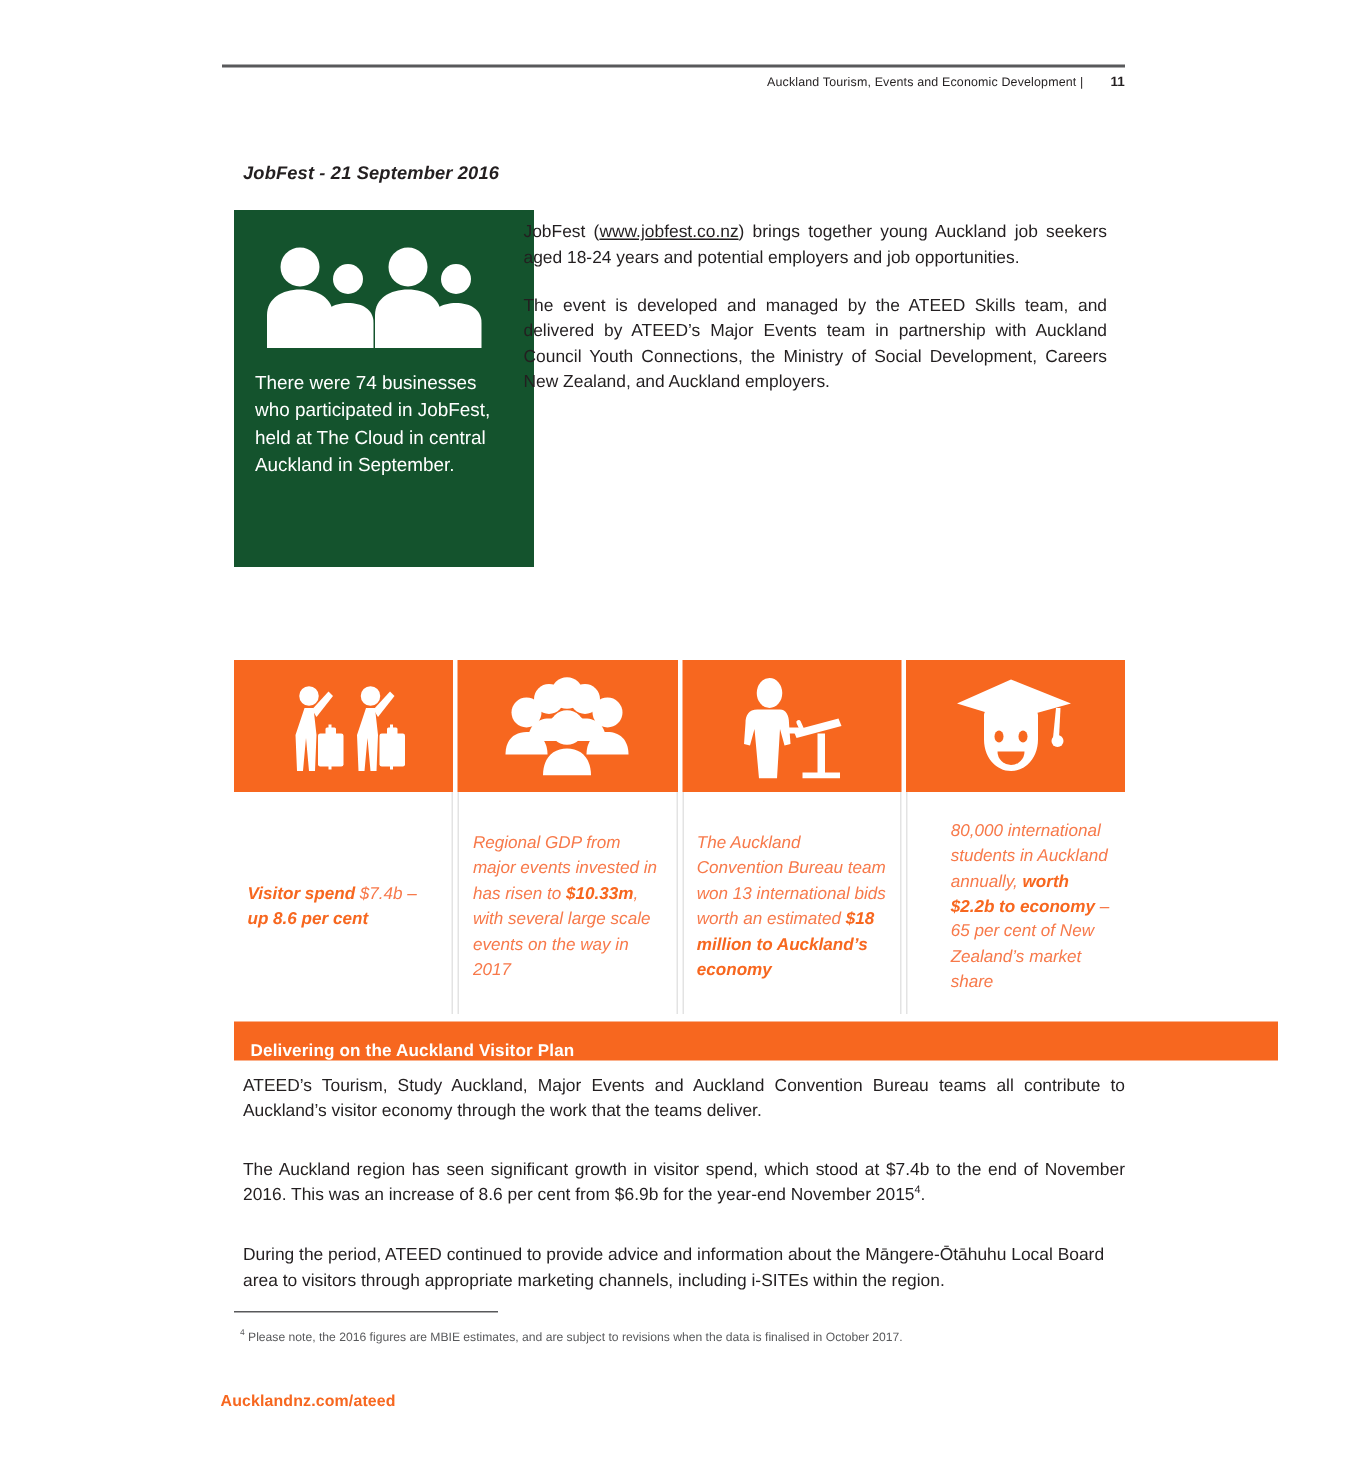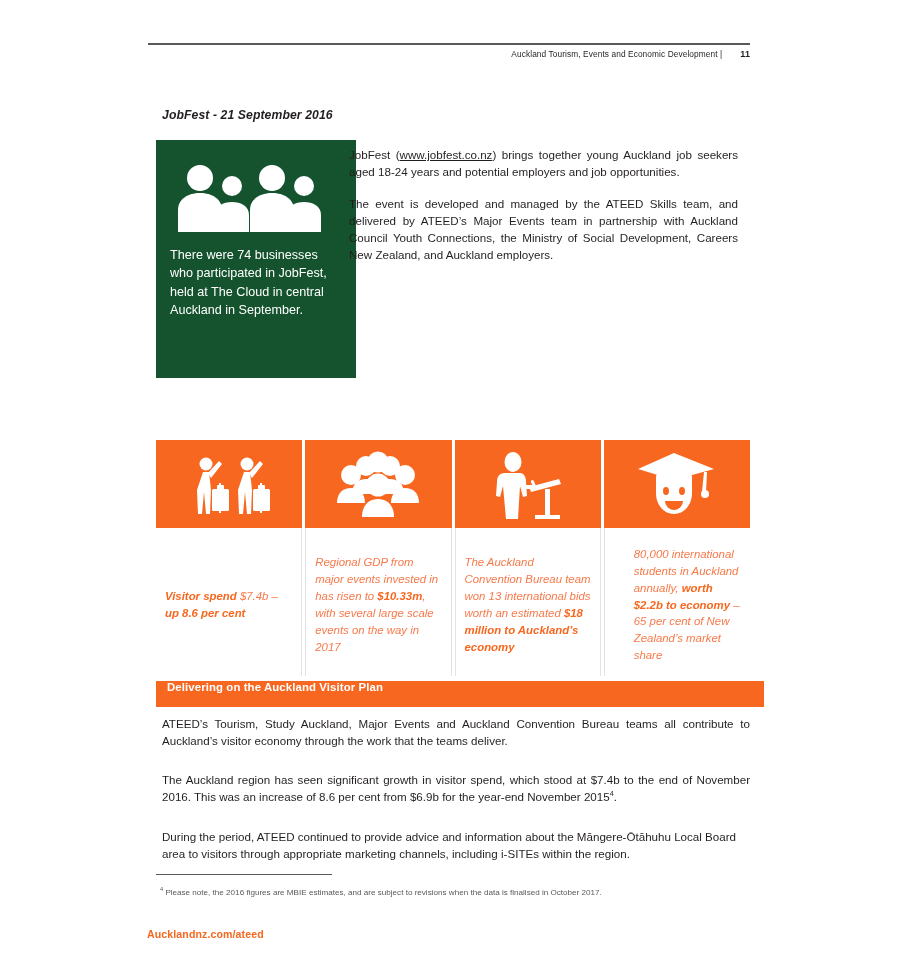--- a/index.html
+++ b/index.html
@@ -161,25 +161,25 @@
   }
   .stat-col:first-child .stat-caption { border-left: none; }
   .stat-col:last-child .stat-caption { border-right: none; padding-left: 29px; }
   .stat-caption b { font-weight: bold; color: #f7671f; }
 
   
   .banner {
     position: absolute;
     left: 0px;
     top: 681px;
-    width: 608px;
+    width: 696px;
     height: 26px;
     background: #f7671f;
     display: flex;
-    align-items: flex-start;
+    align-items: flex-end;
   }
   .banner span {
     color: #ffffff;
     font-size: 11.4px;
     font-weight: bold;
     padding-left: 11px;
     letter-spacing: 0.1px;
   }
 
   .lower-body {

